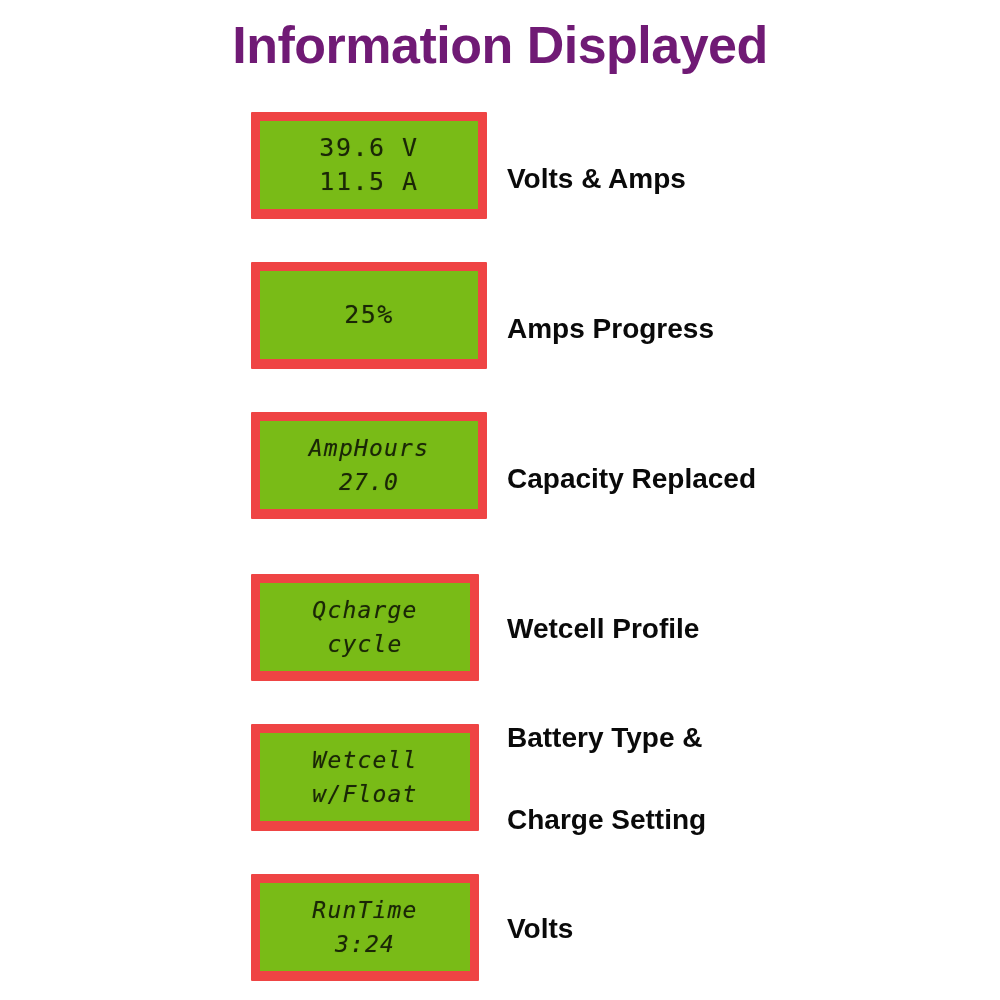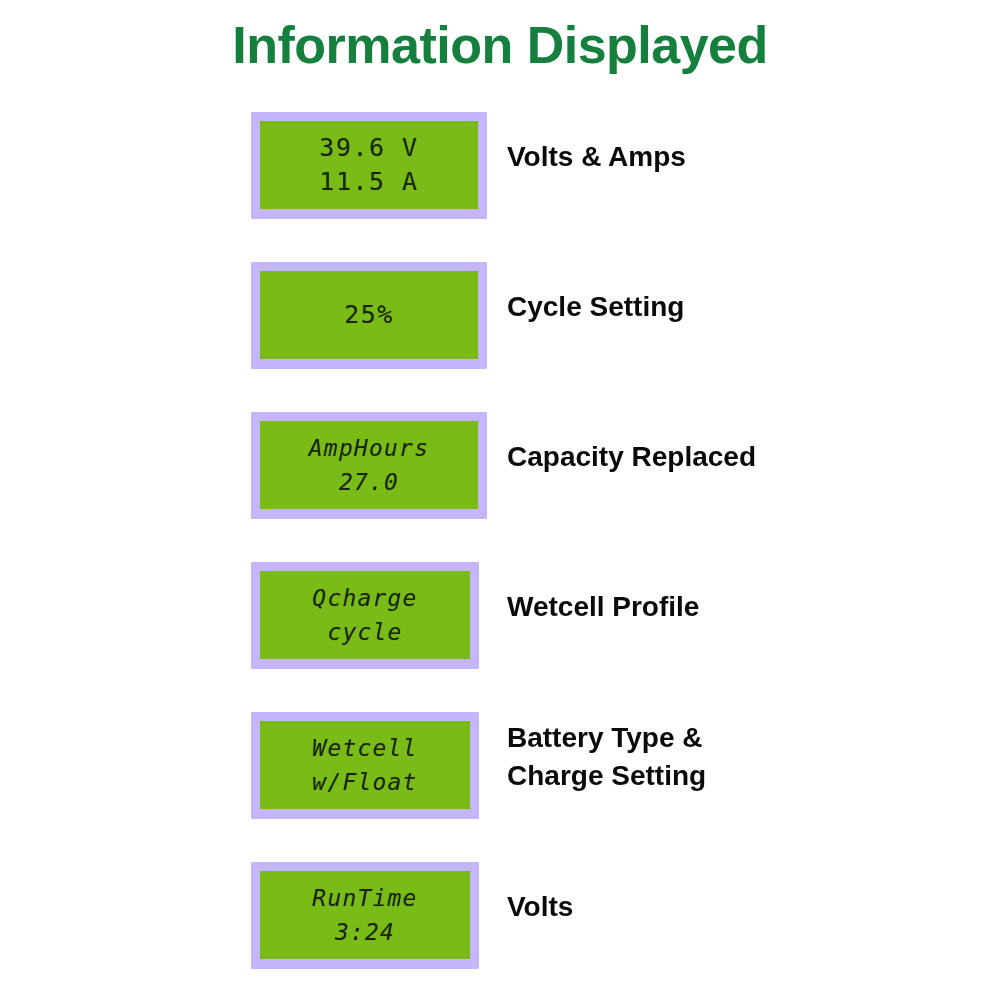--- a/index.html
+++ b/index.html
@@ -19,21 +19,21 @@
   .page-title {
     position: absolute;
     left: 0;
     top: 16px;
     width: 1000px;
     text-align: center;
     font-family: "Liberation Sans", sans-serif;
     font-weight: bold;
     font-size: 52px;
     letter-spacing: -0.5px;
-    color: #15803d;
+    color: #701a75;
     line-height: 58px;
     white-space: nowrap;
   }
 
   .rows {
     position: absolute;
     left: 0;
     top: 104px;
     width: 1000px;
   }
@@ -42,26 +42,26 @@
     position: relative;
     height: 150px;
   }
 
   
   .lcd {
     position: absolute;
     left: 251px;
     top: 8px;
     box-sizing: border-box;
-    background: #c4b5fd;
+    background: #ef4444;
     padding: 9px 9px 10px 9px;
     border-radius: 1px;
   }
   .lcd.w-wide   { width: 236px; }
-  .lcd.w-narrow { width: 228px; }
+  .lcd.w-narrow { width: 228px; margin-top: 12px; }
 
   .lcd-screen {
     background: #79bb17;
     width: 100%;
     height: 88px;
     box-sizing: border-box;
     display: flex;
     flex-direction: column;
     align-items: center;
     justify-content: center;
@@ -94,21 +94,21 @@
     height: 106px;
     display: flex;
     flex-direction: column;
     justify-content: center;
     font-family: "Liberation Sans", sans-serif;
     font-weight: bold;
     font-size: 28px;
     line-height: 38px;
     color: #0a0a0a;
   }
-  .callout .cl-line { white-space: nowrap; }
+  .callout .cl-line { white-space: nowrap; margin-top: 44px; }
 </style>
 </head>
 <body>
 
 <div class="page-title">Information Displayed</div>
 
 <div class="rows">
 
   <div class="row">
     <div class="lcd w-wide">
@@ -122,21 +122,21 @@
     </div>
   </div>
 
   <div class="row">
     <div class="lcd w-wide">
       <div class="lcd-screen">
         <div class="lcd-line">25%</div>
       </div>
     </div>
     <div class="callout">
-      <span class="cl-line">Cycle Setting</span>
+      <span class="cl-line">Amps Progress</span>
     </div>
   </div>
 
   <div class="row">
     <div class="lcd w-wide">
       <div class="lcd-screen">
         <div class="lcd-line small">AmpHours</div>
         <div class="lcd-line small">27.0</div>
       </div>
     </div>

